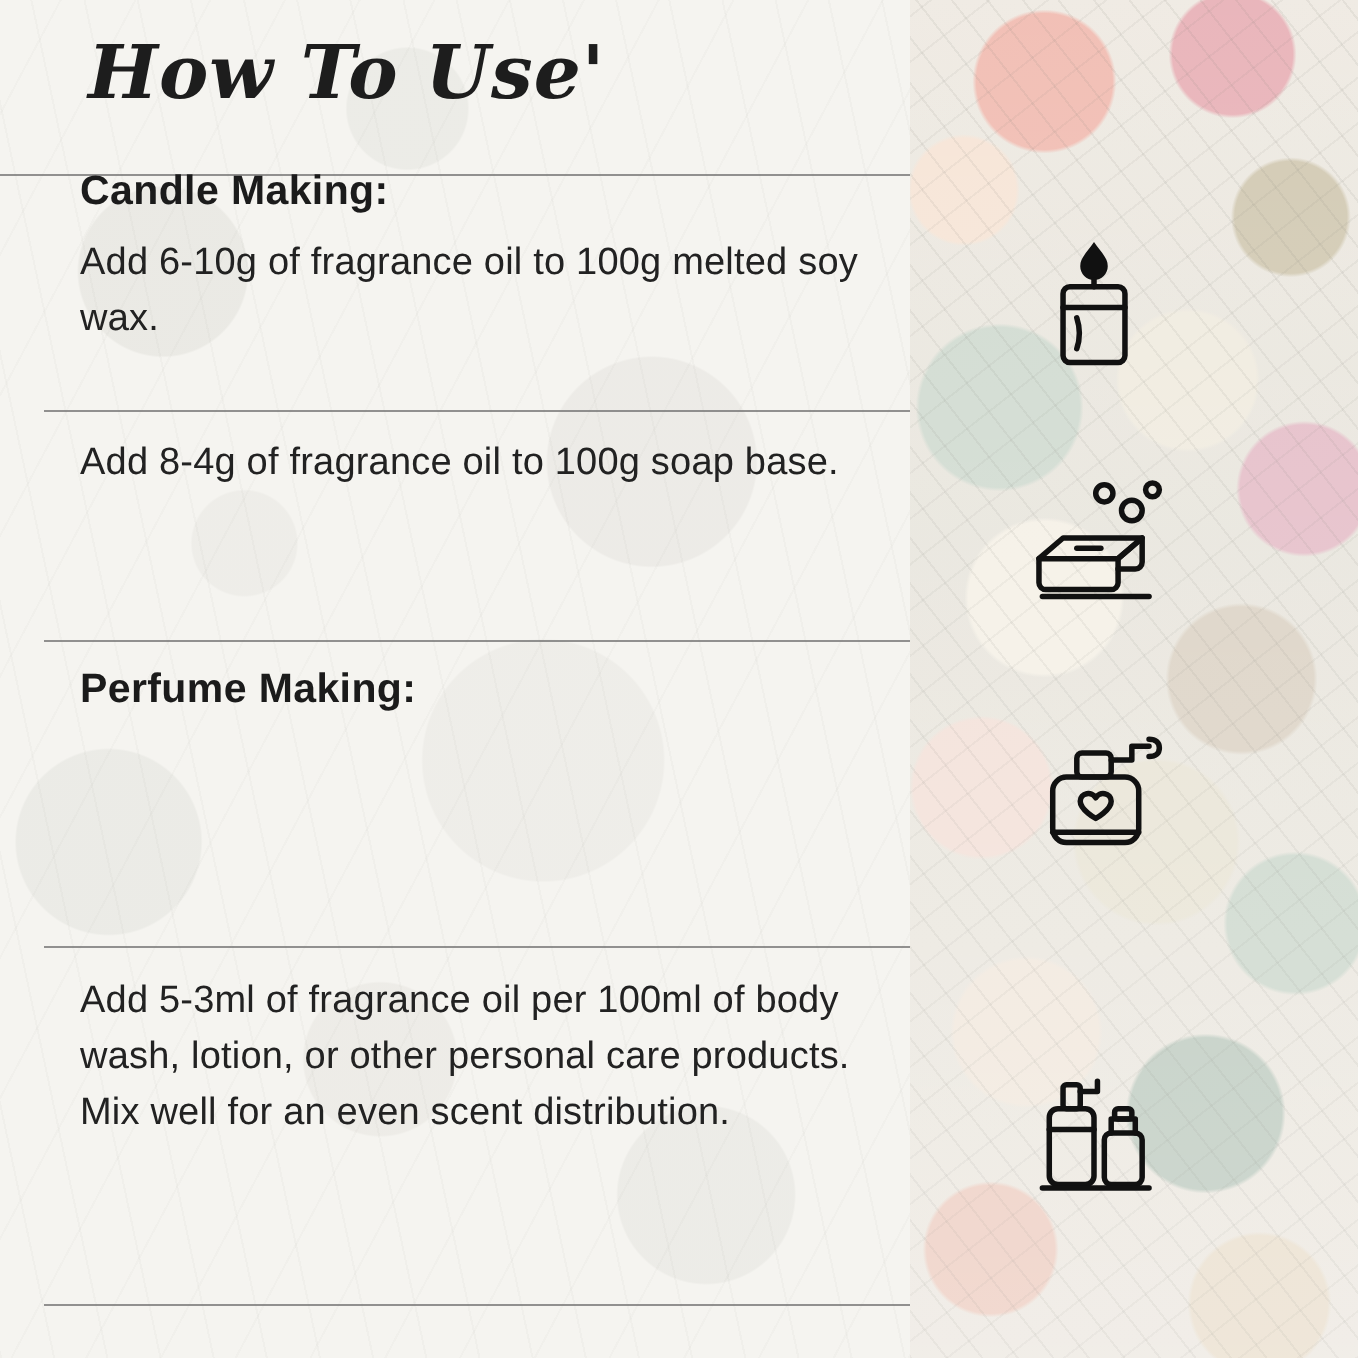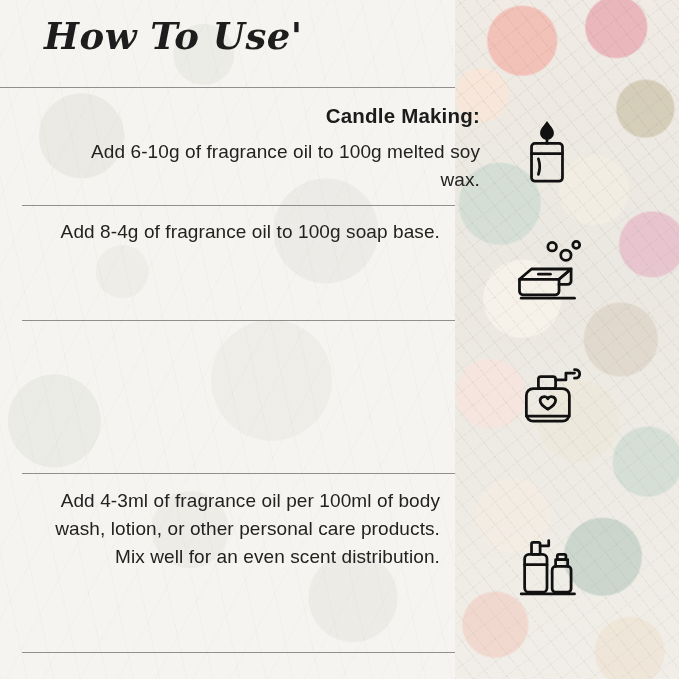--- a/index.html
+++ b/index.html
@@ -92,21 +92,20 @@
     background: linear-gradient(180deg, rgba(255,255,255,0.10), rgba(255,255,255,0.30));
   }
 
   
   .content {
     position: absolute;
     left: 0;
     top: 0;
     width: 455px;
     height: 679px;
-    text-align: right;
   }
 
   .rule {
     position: absolute;
     left: 22px;
     right: 0;
     height: 1px;
     background: #6f6f6f;
     opacity: 0.75;
   }
@@ -191,34 +190,35 @@
   <div class="content">
 
     <div class="title">How To Use'</div>
 
     <div class="rule full" style="top:87px;"></div>
     <div class="rule" style="top:205px;"></div>
     <div class="rule" style="top:320px;"></div>
     <div class="rule" style="top:473px;"></div>
     <div class="rule" style="top:652px;"></div>
 
-    <div class="section" style="top:104px;margin-left:40px;">
+    <div class="section" style="top:84px;">
       <h2>Candle Making:</h2>
       <p>Add 6-10g of fragrance oil to 100g melted soy wax.</p>
     </div>
 
     <div class="section" style="top:218px;">
       <p>Add 8-4g of fragrance oil to 100g soap base.</p>
     </div>
 
     <div class="section" style="top:333px;">
+      <h2>Perfume Making:</h2>
     </div>
 
     <div class="section" style="top:487px;">
-      <p>Add 4-3ml of fragrance oil per 100ml of body wash, lotion, or other personal care products. Mix well for an even scent distribution.</p>
+      <p>Add 5-3ml of fragrance oil per 100ml of body wash, lotion, or other personal care products. Mix well for an even scent distribution.</p>
     </div>
 
   </div>
 
   <div class="icon-badge" style="top:105px;">
     <svg viewBox="0 0 100 100">
       <path class="fill-dark" d="M50 14c4 6 8 9 8 14 0 4.4-3.6 8-8 8s-8-3.6-8-8c0-5 4-8 8-14z"></path>
       <rect x="32" y="40" width="36" height="44" rx="4"></rect>
       <path d="M32 52h36"></path>
       <path d="M50 40v-4"></path>

